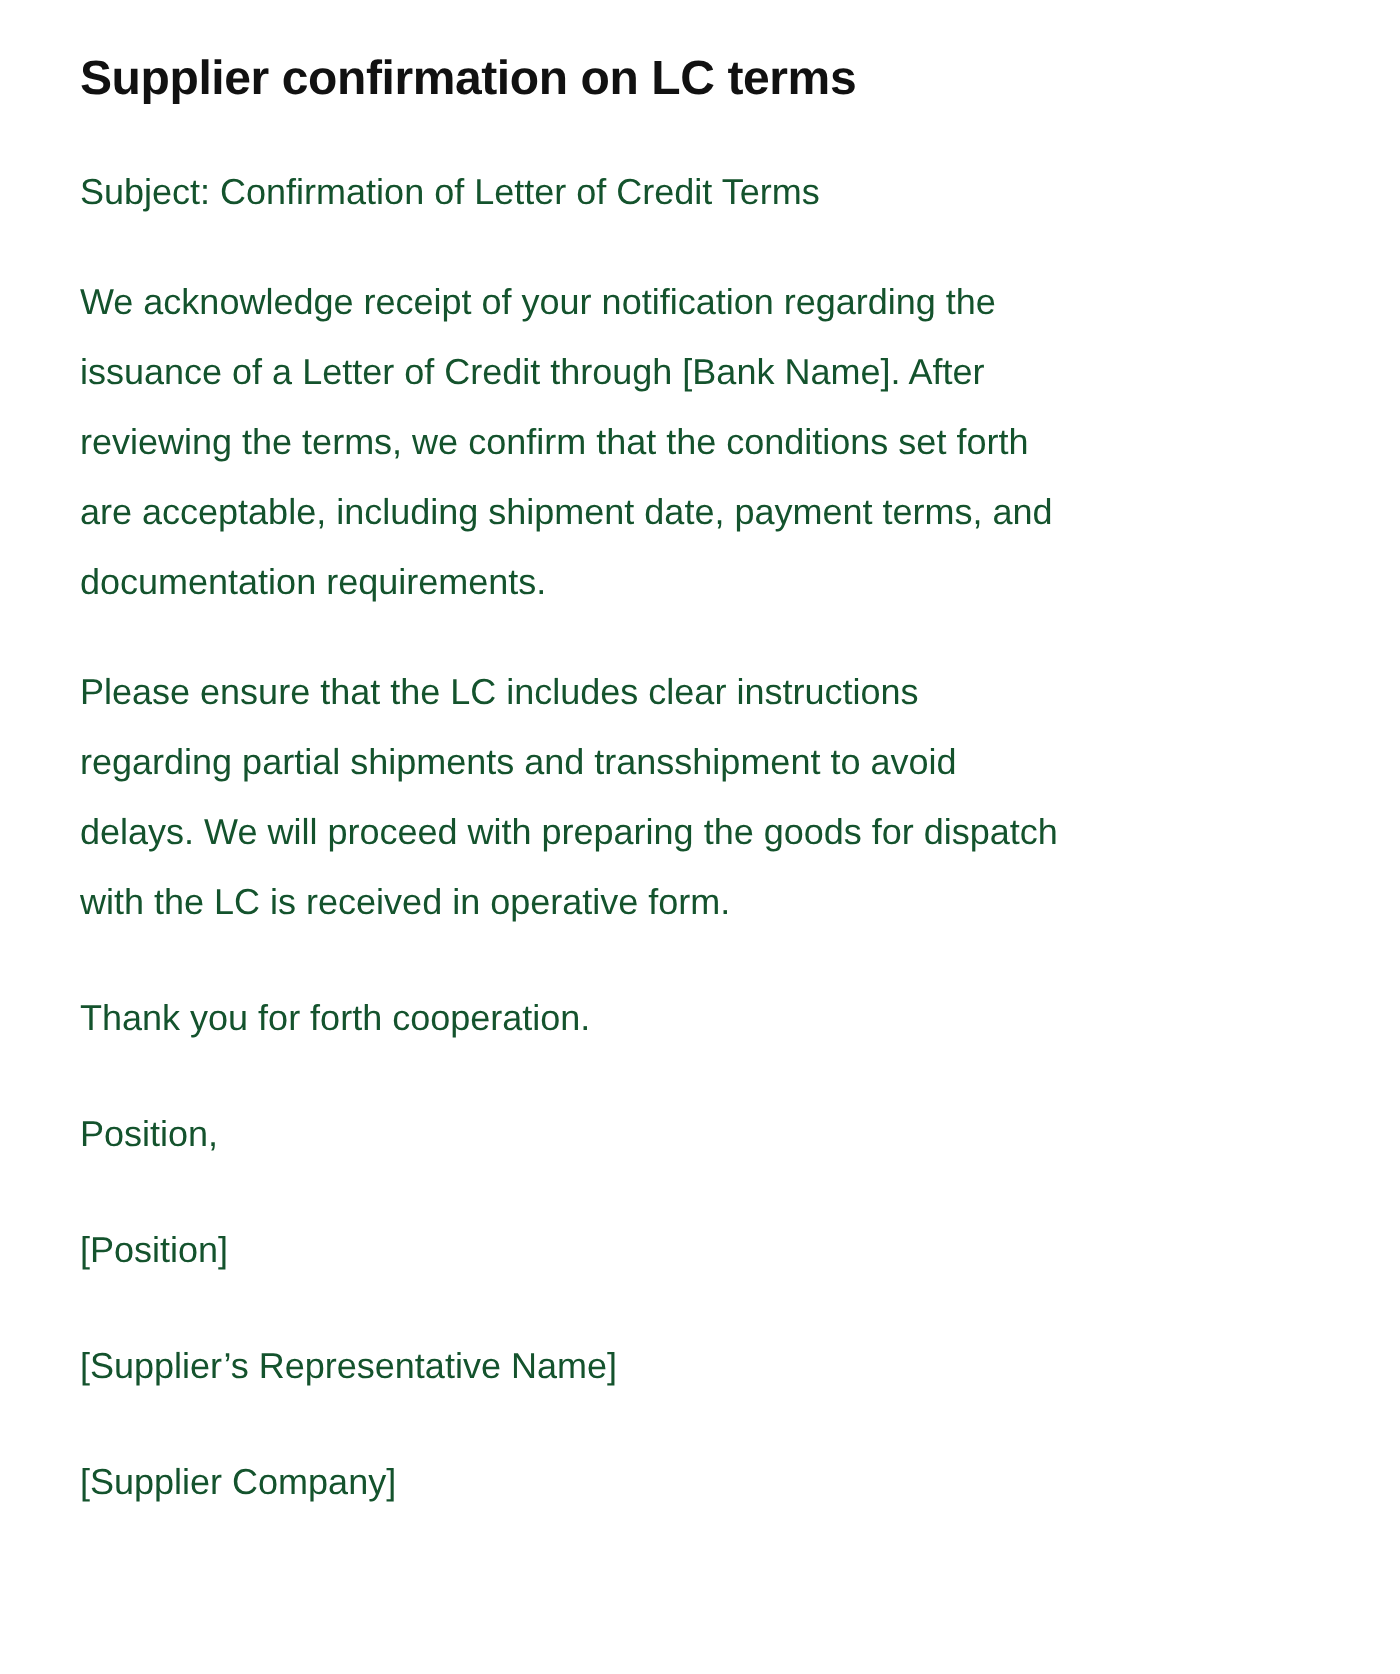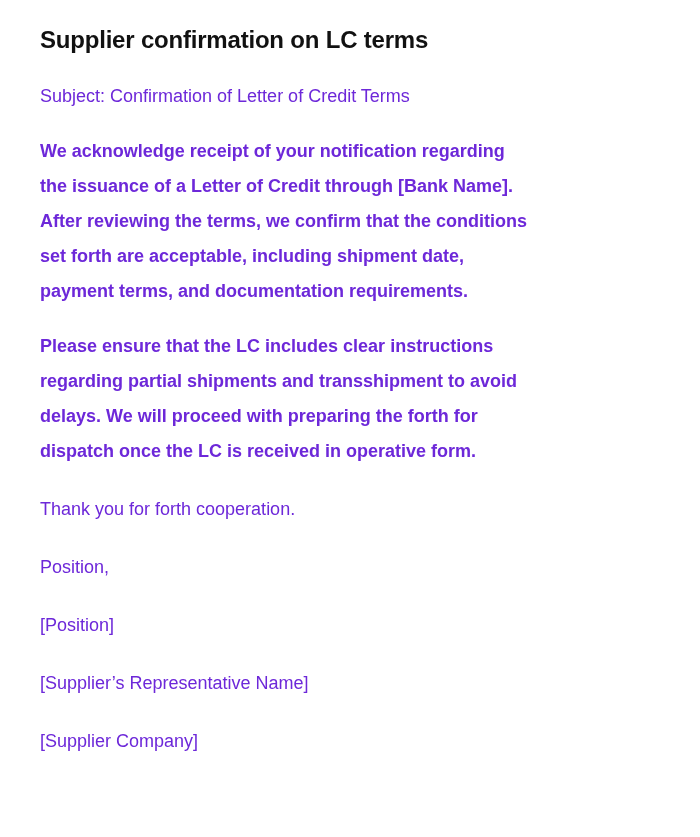--- a/index.html
+++ b/index.html
@@ -29,42 +29,41 @@
     font-weight: 700;
     color: #111111;
     letter-spacing: -0.2px;
   }
   .para {
     margin: 0;
     padding-top: 23px;
     font-size: 18px;
     line-height: 35px;
     font-weight: 400;
-    color: #6d28d9;
+    color: #14532d;
     max-width: 600px;
     letter-spacing: 0px;
   }
   .para--body {
     padding-top: 20px;
-    font-weight: bold;
   }
 </style>
 </head>
 <body>
 
 <div class="page">
 
   <h1 class="doc-title">Supplier confirmation on LC terms</h1>
 
   <p class="para">Subject: Confirmation of Letter of Credit Terms</p>
 
 
   <p class="para para--body">We acknowledge receipt of your notification regarding the issuance of a Letter of Credit through [Bank Name]. After reviewing the terms, we confirm that the conditions set forth are acceptable, including shipment date, payment terms, and documentation requirements.</p>
 
-  <p class="para para--body">Please ensure that the LC includes clear instructions regarding partial shipments and transshipment to avoid delays. We will proceed with preparing the forth for dispatch once the LC is received in operative form.</p>
+  <p class="para para--body">Please ensure that the LC includes clear instructions regarding partial shipments and transshipment to avoid delays. We will proceed with preparing the goods for dispatch with the LC is received in operative form.</p>
 
   <p class="para">Thank you for forth cooperation.</p>
 
   <p class="para">Position,</p>
 
   <p class="para">[Position]</p>
 
   <p class="para">[Supplier’s Representative Name]</p>
 
   <p class="para">[Supplier Company]</p>

